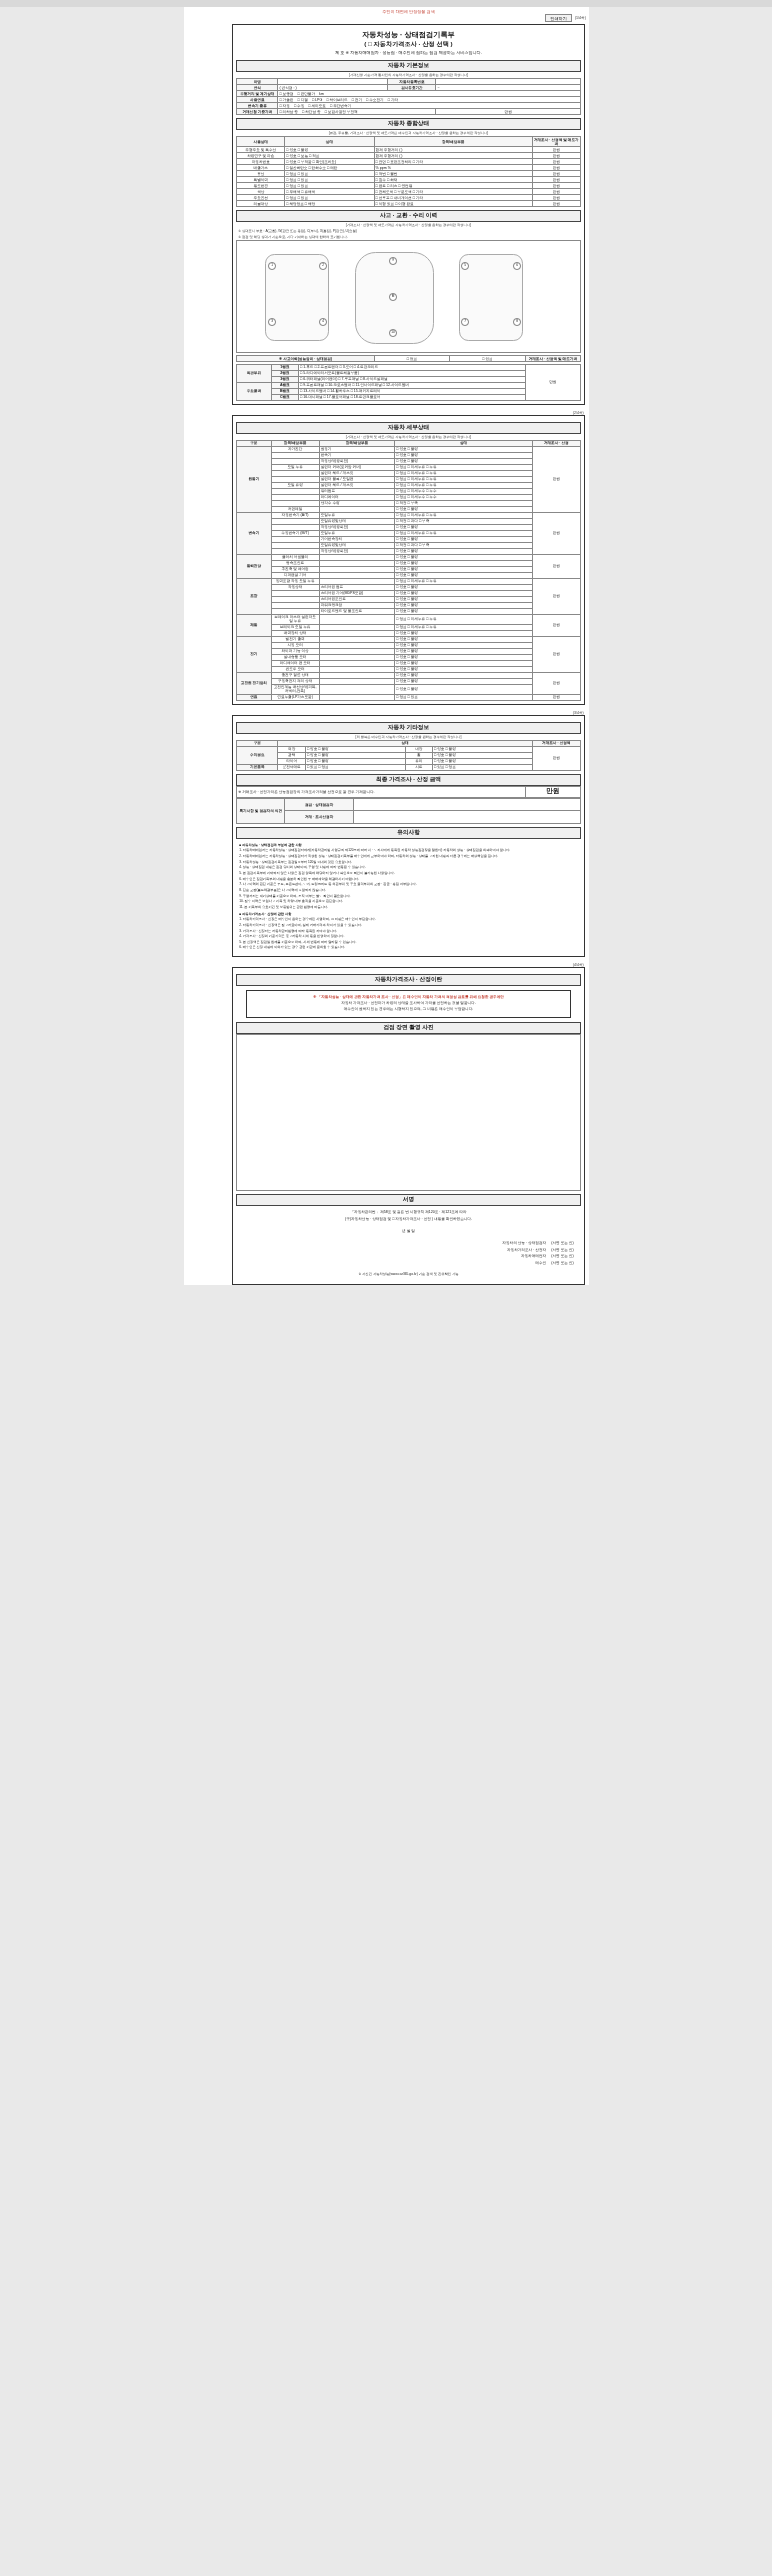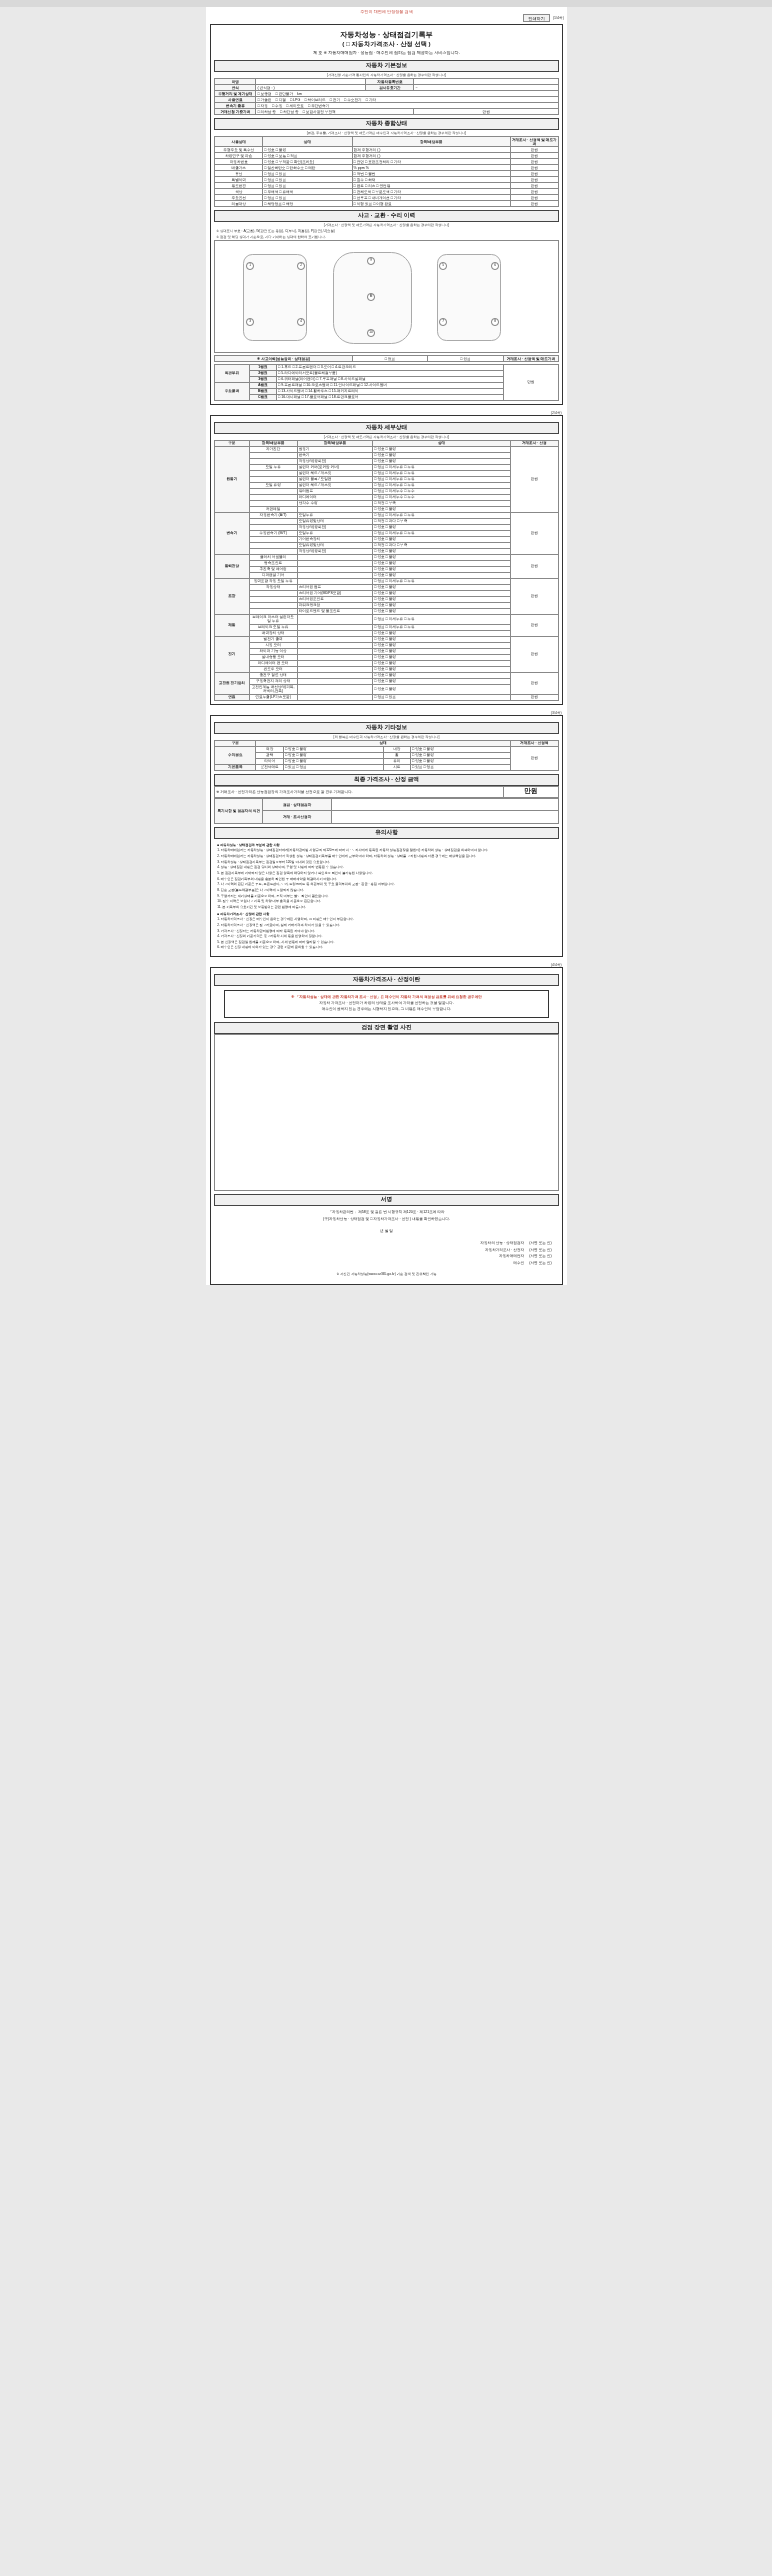--- a/index.html
+++ b/index.html
@@ -1,19 +1,19 @@
 <!DOCTYPE html>
 <html style="font-size:8.2px"><head>
 <meta charset="utf-8">
 <style>
   html,body{margin:0;padding:0;background:#e9e9e9;}
   body{font-family:"Liberation Sans","DejaVu Sans",sans-serif;font-size:4.6px;color:#111;}
   .page-wrap{width:773px;}
   .topbar{height:7.2px;background:#d9d9d9;}
-  .sheet{width:361px;margin:0 auto;background:#fff;}
+  .sheet{width:361px;margin:0 auto;background:#fff;padding-left:44px;}
   .tinybar{text-align:center;color:#c0392b;font-size:4.1px;padding:1.5px 0 0.5px;}
   .printrow{display:flex;justify-content:flex-end;align-items:center;gap:3.1px;padding:0 3.1px 1.5px;}
   .printbtn{border:0.5px solid #888;background:#f2f2f2;font-size:4.1px;padding:0.5px 4.1px;}
   .pgno{font-size:3.6px;color:#333;}
   .doc{border:0.5px solid #333;margin:0 4.1px 5.2px;padding:3.1px;}
   .doc-title{text-align:center;font-size:7.2px;font-weight:bold;line-height:1.35;padding:2.1px 0 1px;}
   .doc-title .sub{font-size:6.2px;}
   .doc-sub{text-align:center;font-size:4.1px;padding:1px 0 2.1px;}
   .sectitle{background:#f0f0f0;border:0.5px solid #444;text-align:center;font-weight:bold;font-size:5.7px;padding:1px 0;margin-top:3.1px;}
   .note{font-size:3.3px;text-align:center;padding:1px 0;color:#333;}

